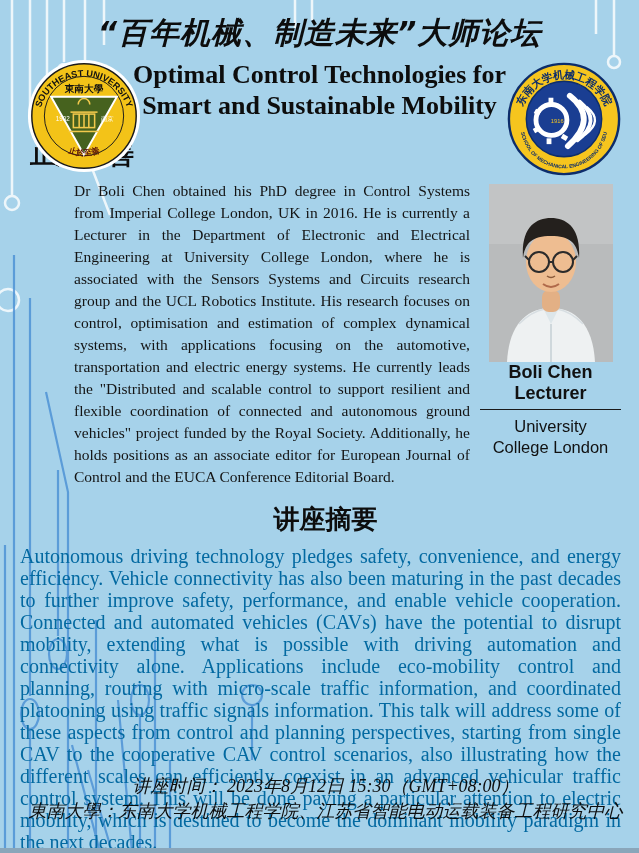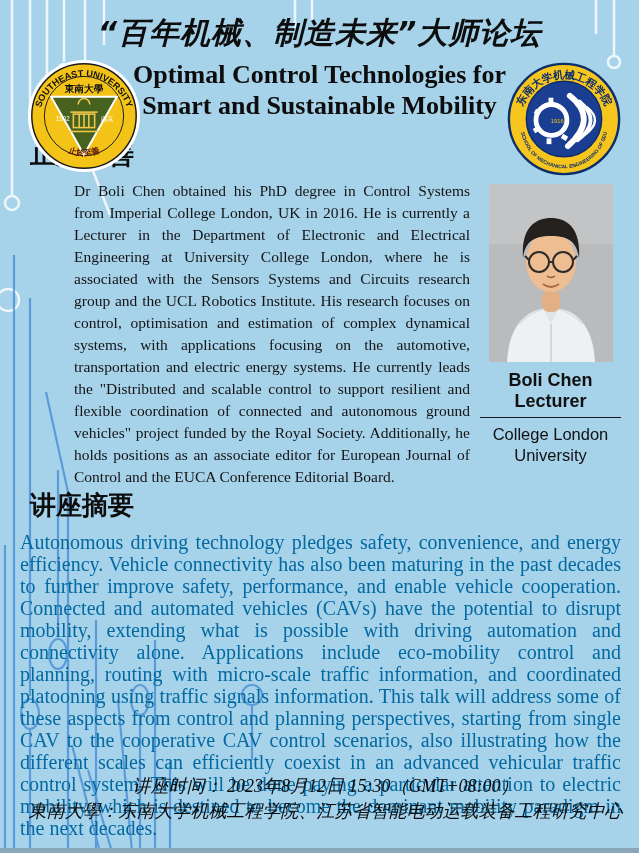--- a/index.html
+++ b/index.html
@@ -36,26 +36,26 @@
     font-weight:bold; font-size:26px; color:#0d0d0d; margin-bottom:8px;
   }
   .guest-row { display:flex; align-items:flex-start; }
   .bio {
     width:440px; text-align:justify;
     font-size:15.5px; line-height:22px; color:#141414;padding-left:44px;
   }
   .photo-col { width:141px; margin-left:10px; text-align:center;
     font-family:"Liberation Sans",sans-serif; }
   .photo-frame { width:124px; height:178px; margin:4px auto 0 auto; display:block; }
-  .caption-name  { margin-top:8px;  font-weight:bold; font-size:18px; line-height:21px; }
+  .caption-name  { margin-top:0;  font-weight:bold; font-size:18px; line-height:21px; }
   .caption-title { font-weight:bold; font-size:18px; line-height:21px; }
   .caption-rule  { border:0; border-top:1.5px solid #1a1a1a; margin:5px 0 6px 0; }
   .caption-affil { font-size:16.5px; line-height:21px; }
 
-  .abstract-heading { margin-top:0; }
+  .abstract-heading { margin-top:14px;text-align:center; }
   .abstract-text {
     margin-left:-10px; width:601px; text-align:justify;
     font-size:20px; line-height:22px; color:#0369a1;
   }
 
   
   .footer {
     position:absolute; left:12px; right:0; top:774px; z-index:2;
     text-align:center; font-family:"Liberation Serif",serif;
     font-size:18px; line-height:25px; color:#0d0d0d; font-style:italic;
@@ -204,22 +204,22 @@
             <circle cx="74" cy="78" r="10" fill="none" stroke="#2b2b2b" stroke-width="2"></circle>
             <path d="M60,78 H64 M40,76 L36,72 M84,76 L88,72" stroke="#2b2b2b" stroke-width="2"></path>
 
             <path d="M58,92 Q62,95 66,92" stroke="#8a5a3a" stroke-width="1.5" fill="none"></path>
             <path d="M54,100 Q62,106 70,100" stroke="#b06a4a" stroke-width="2" fill="none"></path>
           </svg>
           <div class="caption-name">Boli Chen</div>
           <div class="caption-title">Lecturer</div>
           <hr class="caption-rule">
           <div class="caption-affil">
+            <div>University</div>
             <div>College London</div>
-            <div>University</div>
           </div>
         </div>
       </div>
 
       <div class="section-heading abstract-heading">讲座摘要</div>
       <div class="abstract-text">Autonomous driving technology pledges safety, convenience, and energy efficiency. Vehicle connectivity has also been maturing in the past decades to further improve safety, performance, and enable vehicle cooperation. Connected and automated vehicles (CAVs) have the potential to disrupt mobility, extending what is possible with driving automation and connectivity alone. Applications include eco-mobility control and planning, routing with micro-scale traffic information, and coordinated platooning using traffic signals information. This talk will address some of these aspects from control and planning perspectives, starting from single CAV to the cooperative CAV control scenarios, also illustrating how the different scales can efficiently coexist in an advanced vehicular traffic control system. This will be done paying a particular attention to electric mobility, which is destined to become the dominant mobility paradigm in the next decades.</div>
     </div>
   </div>
 
   <div class="footer">

